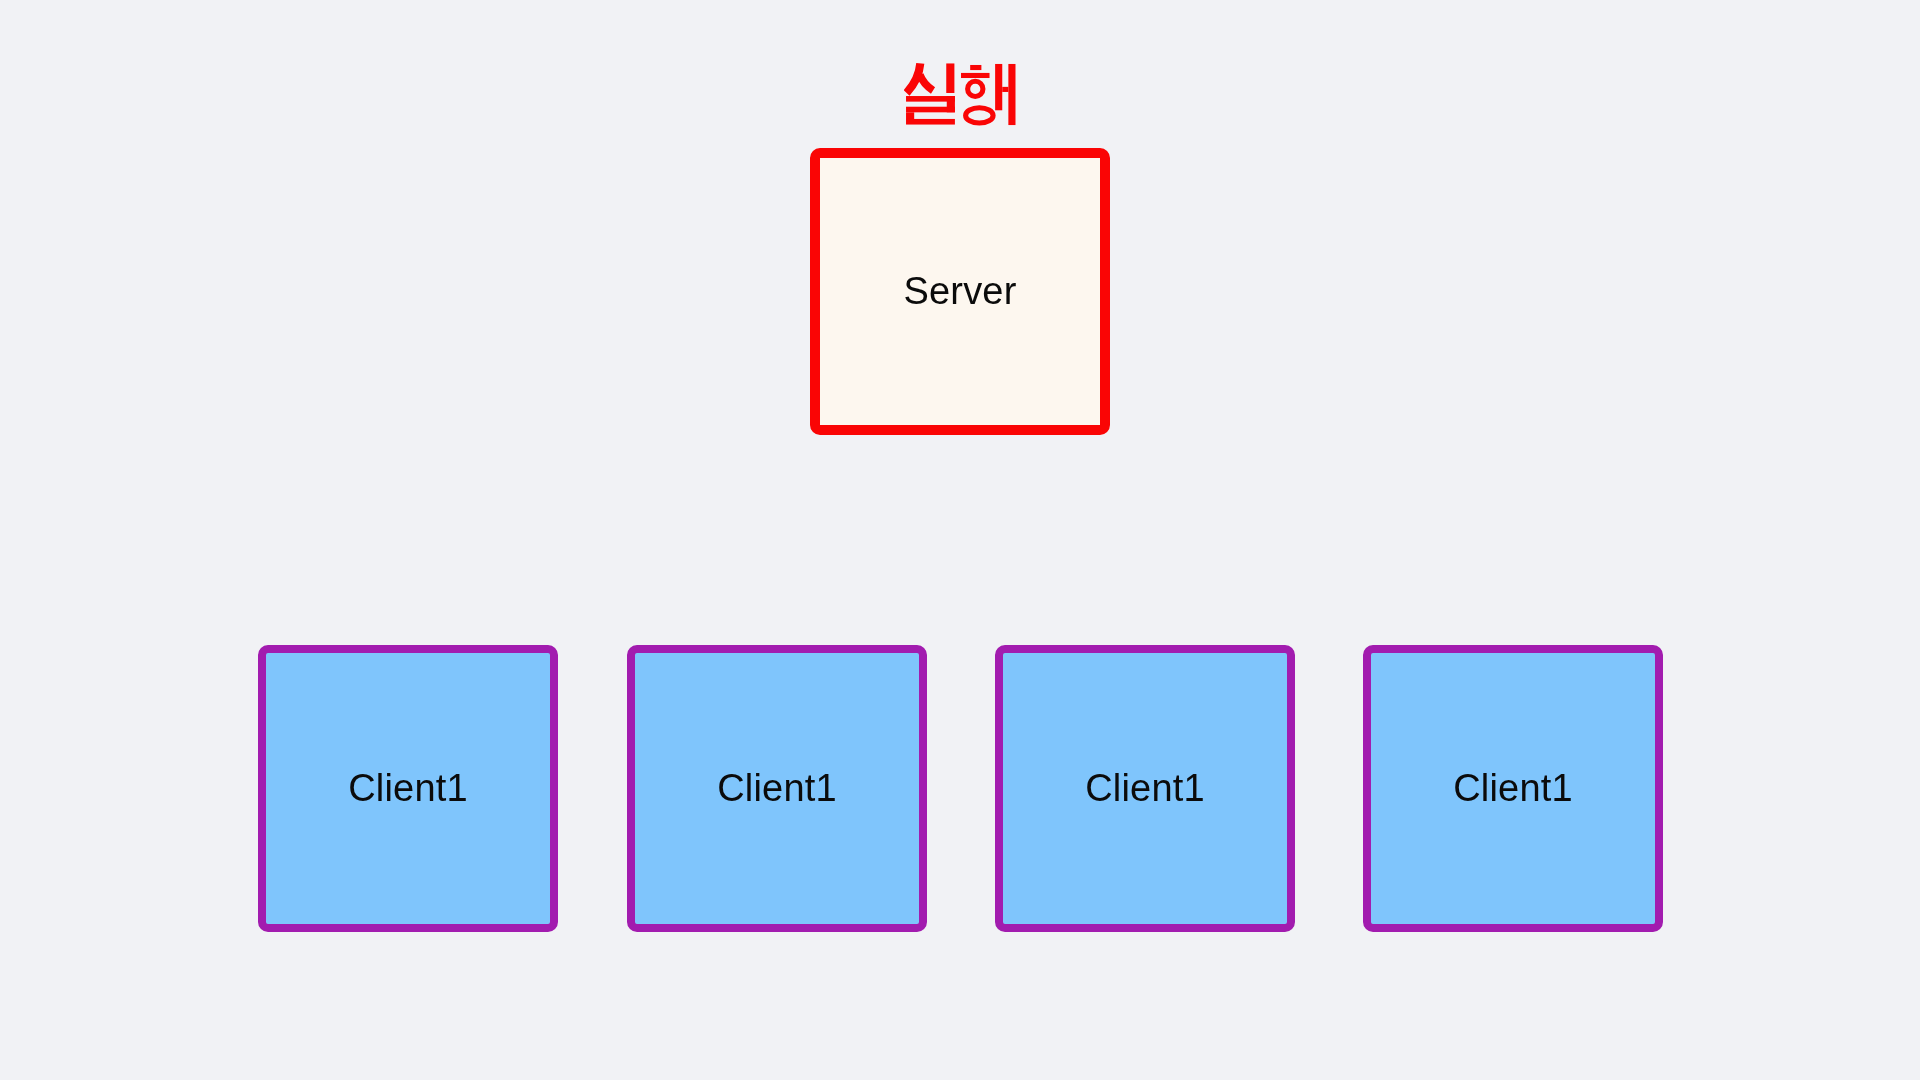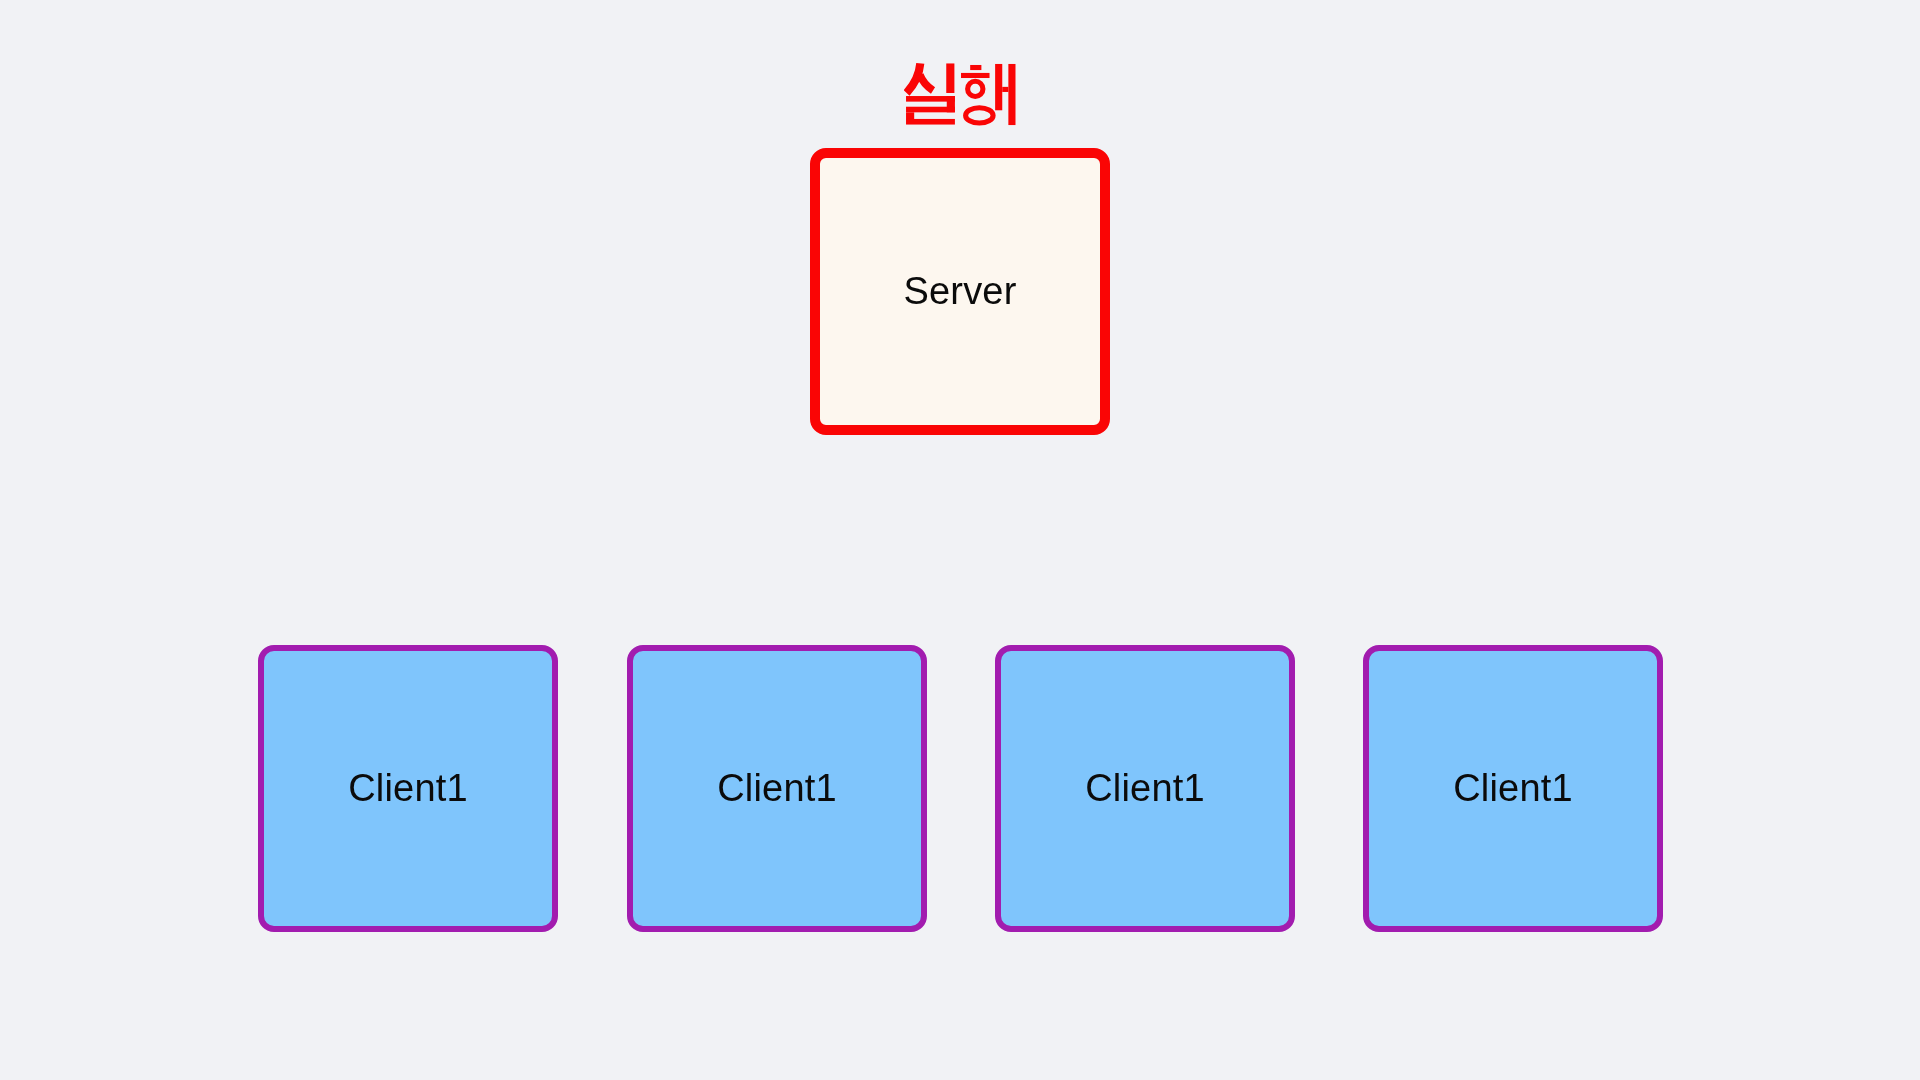--- a/index.html
+++ b/index.html
@@ -13,21 +13,21 @@
   .canvas {
     position: relative;
     width: 1920px;
     height: 1080px;
     background: #f1f2f5;
     overflow: hidden;
   }
   .node {
     position: absolute;
     box-sizing: border-box;
-    border-radius: 16px;
+    border-radius: 10px;
     display: flex;
     align-items: center;
     justify-content: center;
   }
   .node-label {
     font-size: 38px;
     font-weight: 400;
     color: #0b0b0b;
     letter-spacing: 0.2px;
   }
@@ -37,21 +37,21 @@
     width: 300px;
     height: 287px;
     background: #fdf7ef;
     border: 10px solid #fa0505;
   }
   .client-node {
     top: 645px;
     width: 300px;
     height: 287px;
     background: #7fc5fc;
-    border: 6px solid #a21caf;
+    border: 8px solid #a21caf;
   }
   .client-node.c1 { left: 258px; }
   .client-node.c2 { left: 627px; }
   .client-node.c3 { left: 995px; }
   .client-node.c4 { left: 1363px; }
 
   .run-annotation {
     position: absolute;
     left: 904px;
     top: 62px;

